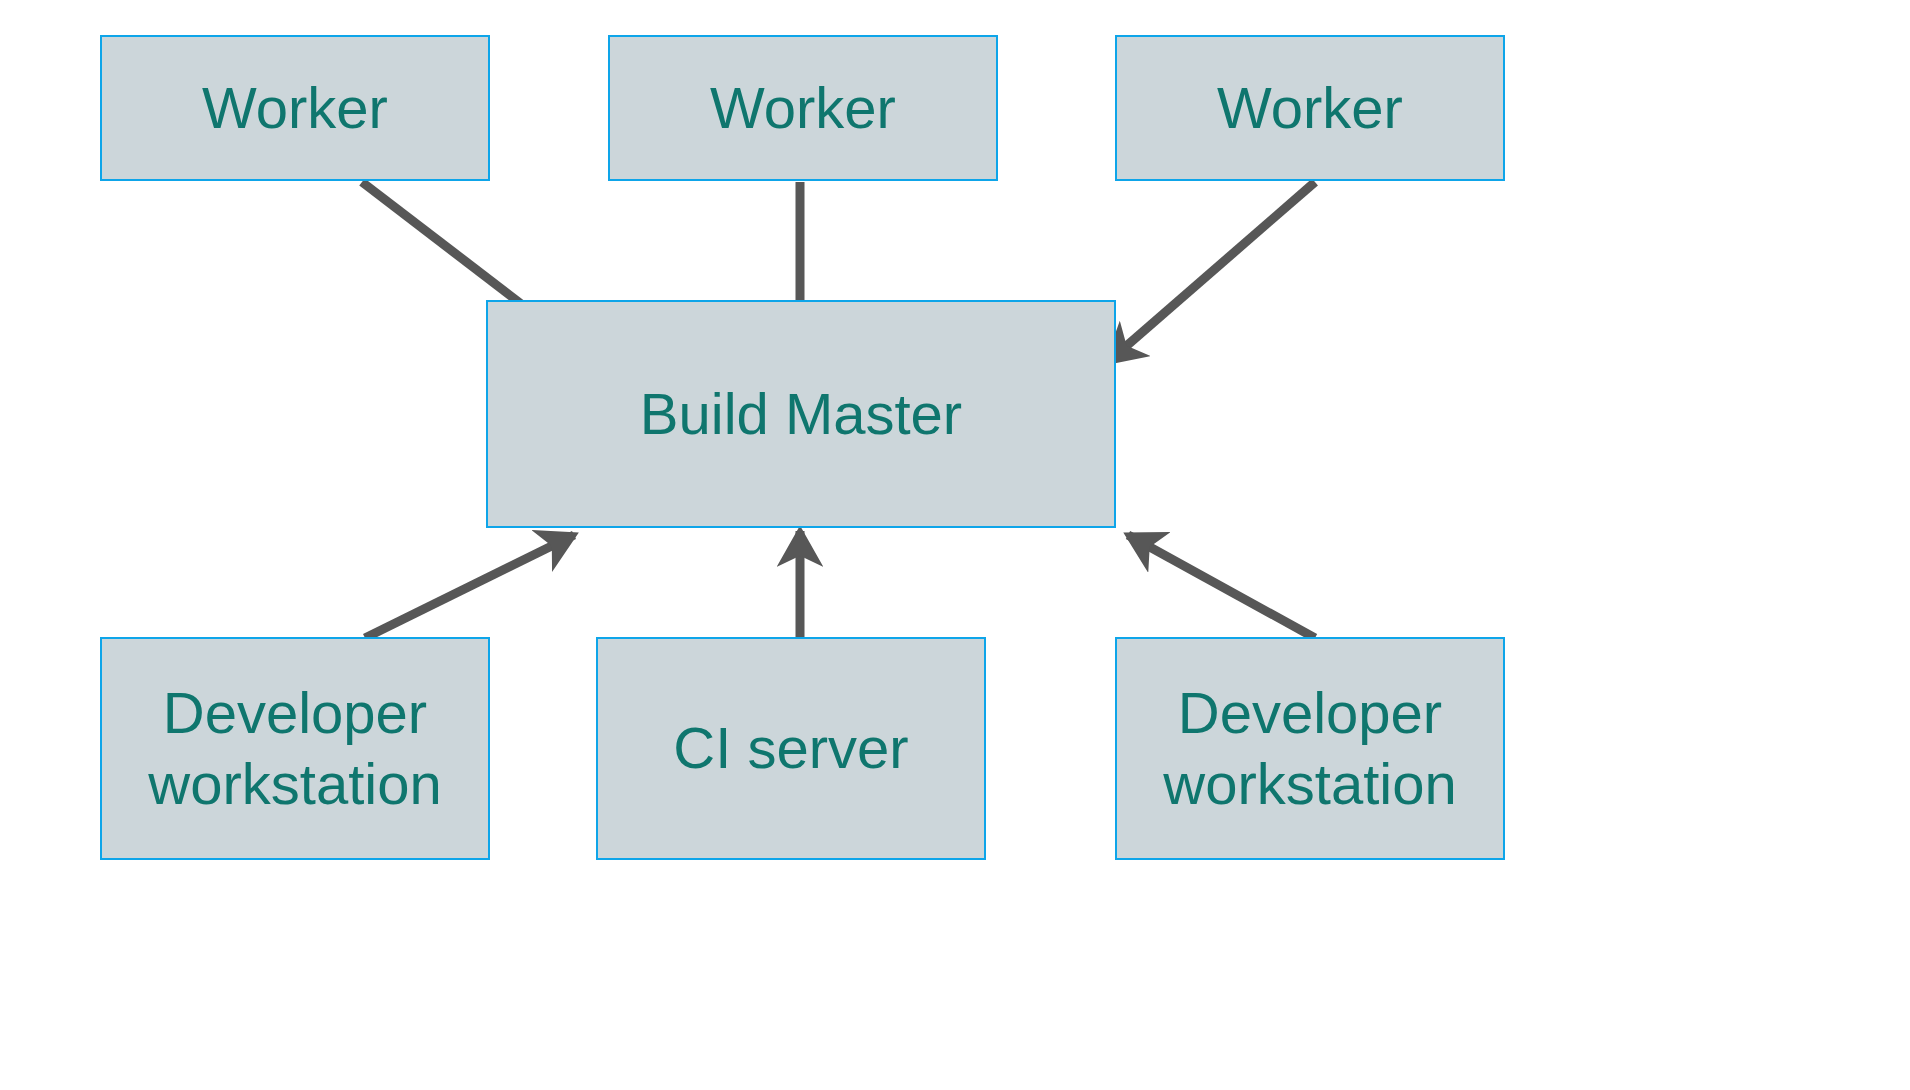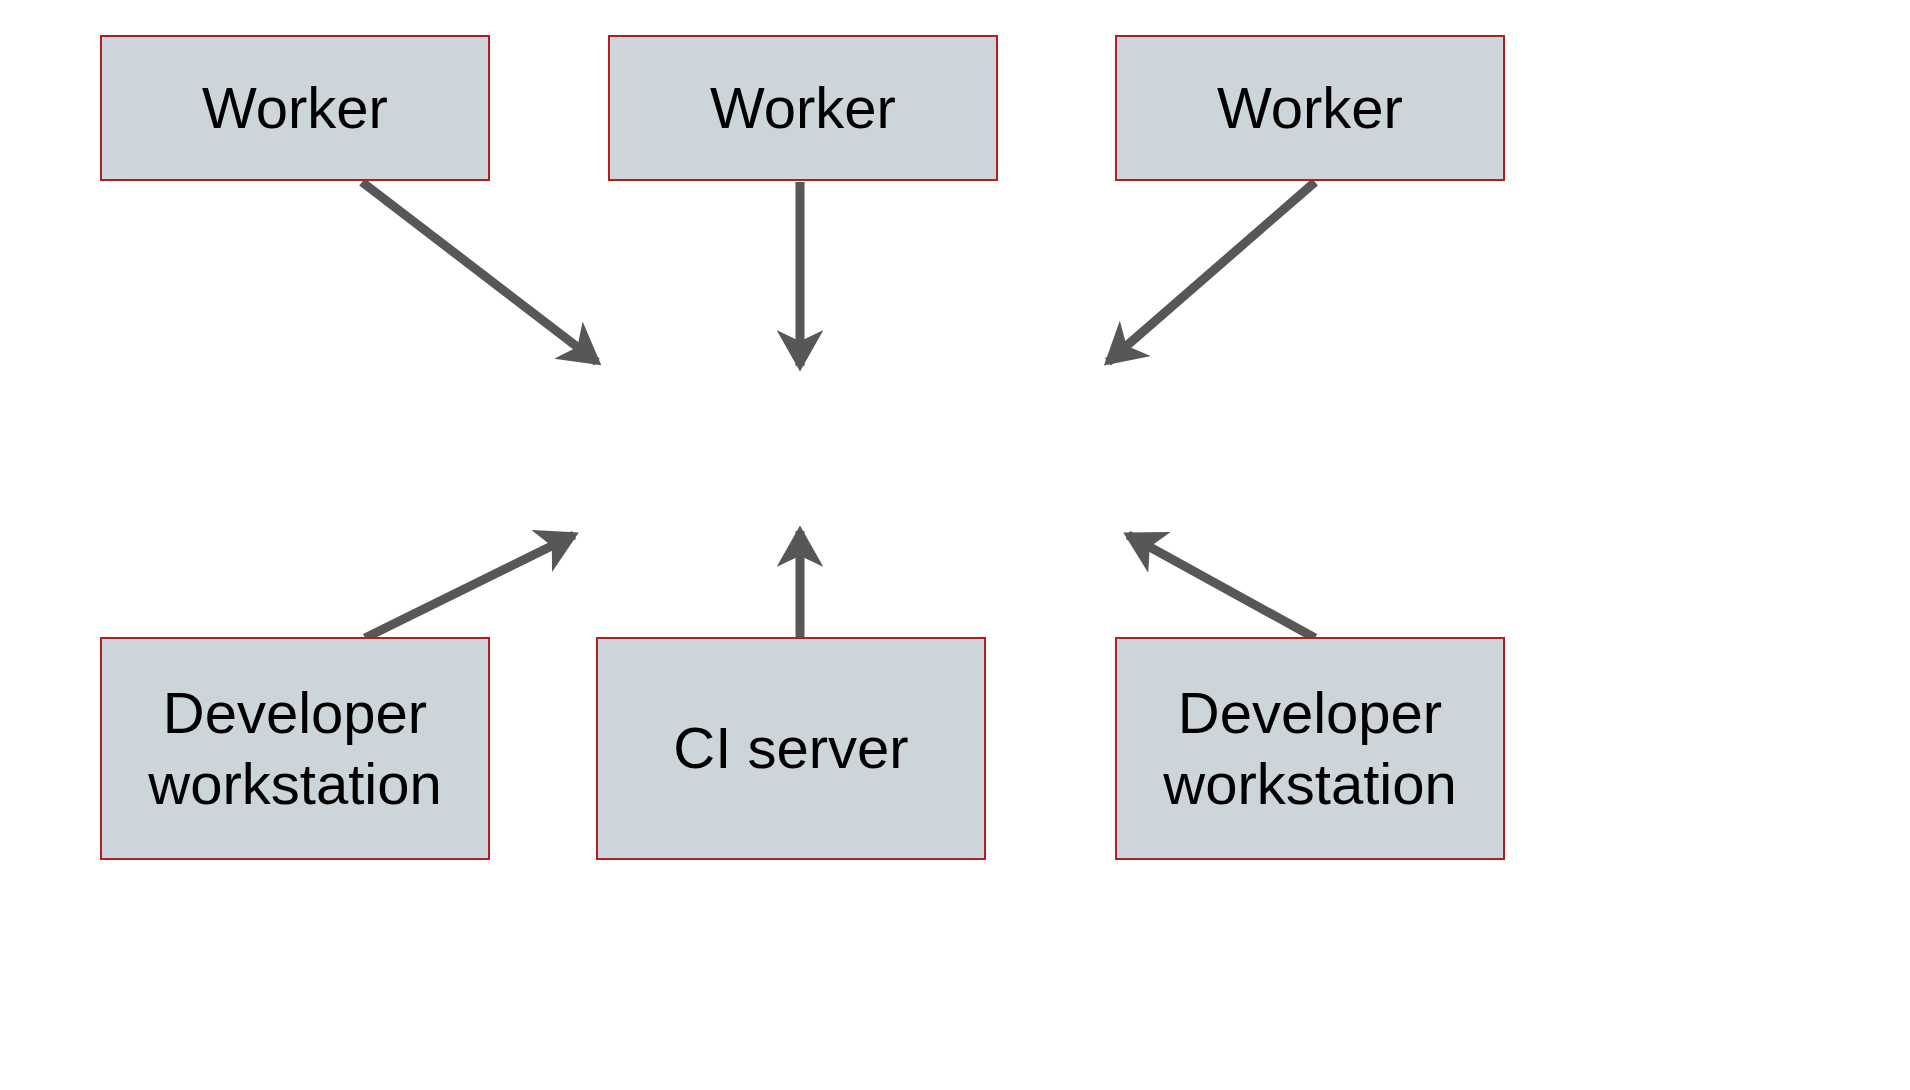--- a/index.html
+++ b/index.html
@@ -23,26 +23,26 @@
     left: 0;
     top: 0;
     width: 1910px;
     height: 1090px;
     pointer-events: none;
   }
   .node {
     position: absolute;
     box-sizing: border-box;
     background: #ccd6da;
-    border: 2px solid #b91c1c;
+    border: 2px solid #0ea5e9;
     display: flex;
     align-items: center;
     justify-content: center;
     text-align: center;
-    color: #000000;
+    color: #0f766e;
     line-height: 1.22;
     z-index: 2;
   }
   .node-label {
     display: block;
     white-space: pre-line;
     padding: 0 10px;
   }
 
   
@@ -82,20 +82,23 @@
   </div>
 
   <div class="node" id="node-worker-center">
     <span class="node-label">Worker</span>
   </div>
 
   <div class="node" id="node-worker-right">
     <span class="node-label">Worker</span>
   </div>
 
+  <div class="node" id="node-build-master">
+    <span class="node-label">Build Master</span>
+  </div>
 
   <div class="node" id="node-dev-left">
     <span class="node-label">Developer
 workstation</span>
   </div>
 
   <div class="node" id="node-ci-server">
     <span class="node-label">CI server</span>
   </div>
 

